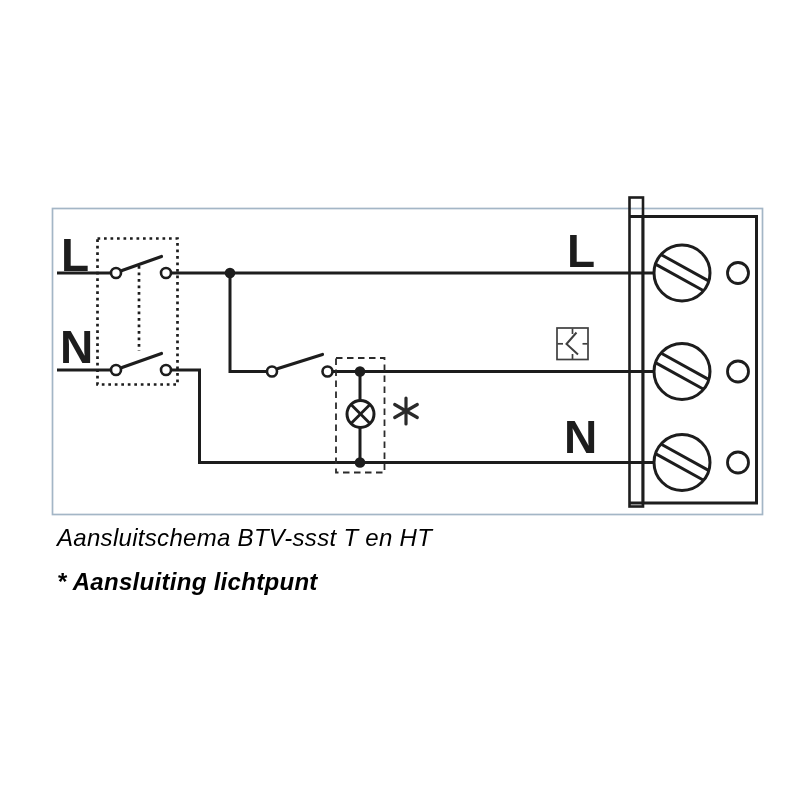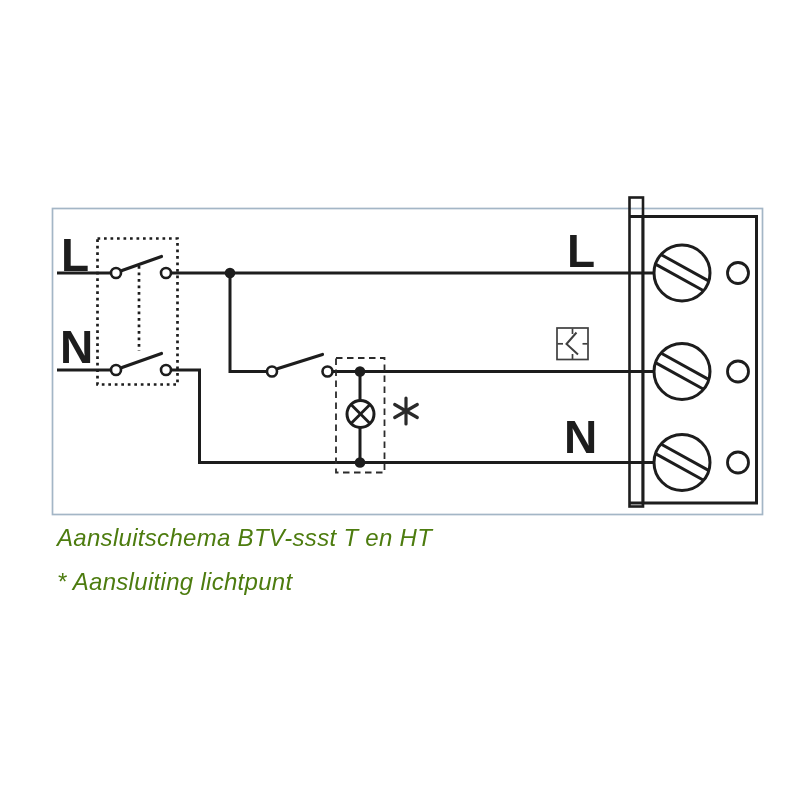--- a/index.html
+++ b/index.html
@@ -8,27 +8,27 @@
     width:800px;height:800px;
     background:#ffffff;
     font-family:"Liberation Sans",sans-serif;
     overflow:hidden;
   }
   .diagram-svg{position:absolute;left:0;top:0;}
   .caption{
     position:absolute;
     left:57px;
     font-style:italic;
-    color:#4d7c0f;
+    color:#000000;
     font-size:24px;
     letter-spacing:0.3px;
     white-space:nowrap;
   }
   .caption-title{top:524px;}
-  .caption-footnote{top:568px;}
+  .caption-footnote{top:568px;font-weight:bold;}
   svg text.port-label{
     font-family:"Liberation Sans",sans-serif;
     font-weight:bold;
     font-size:46px;
     fill:#1d1d1d;
   }
 </style>
 </head>
 <body>
 

